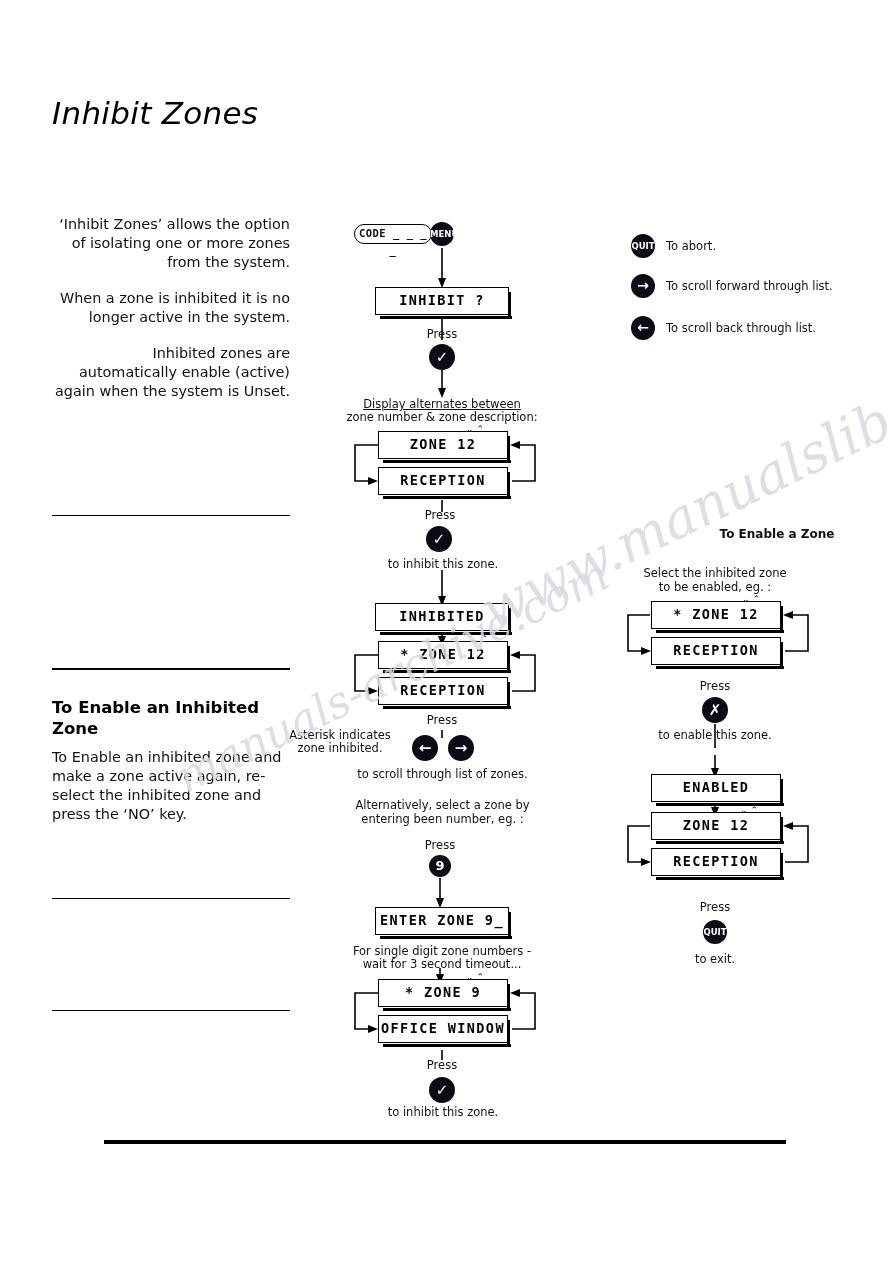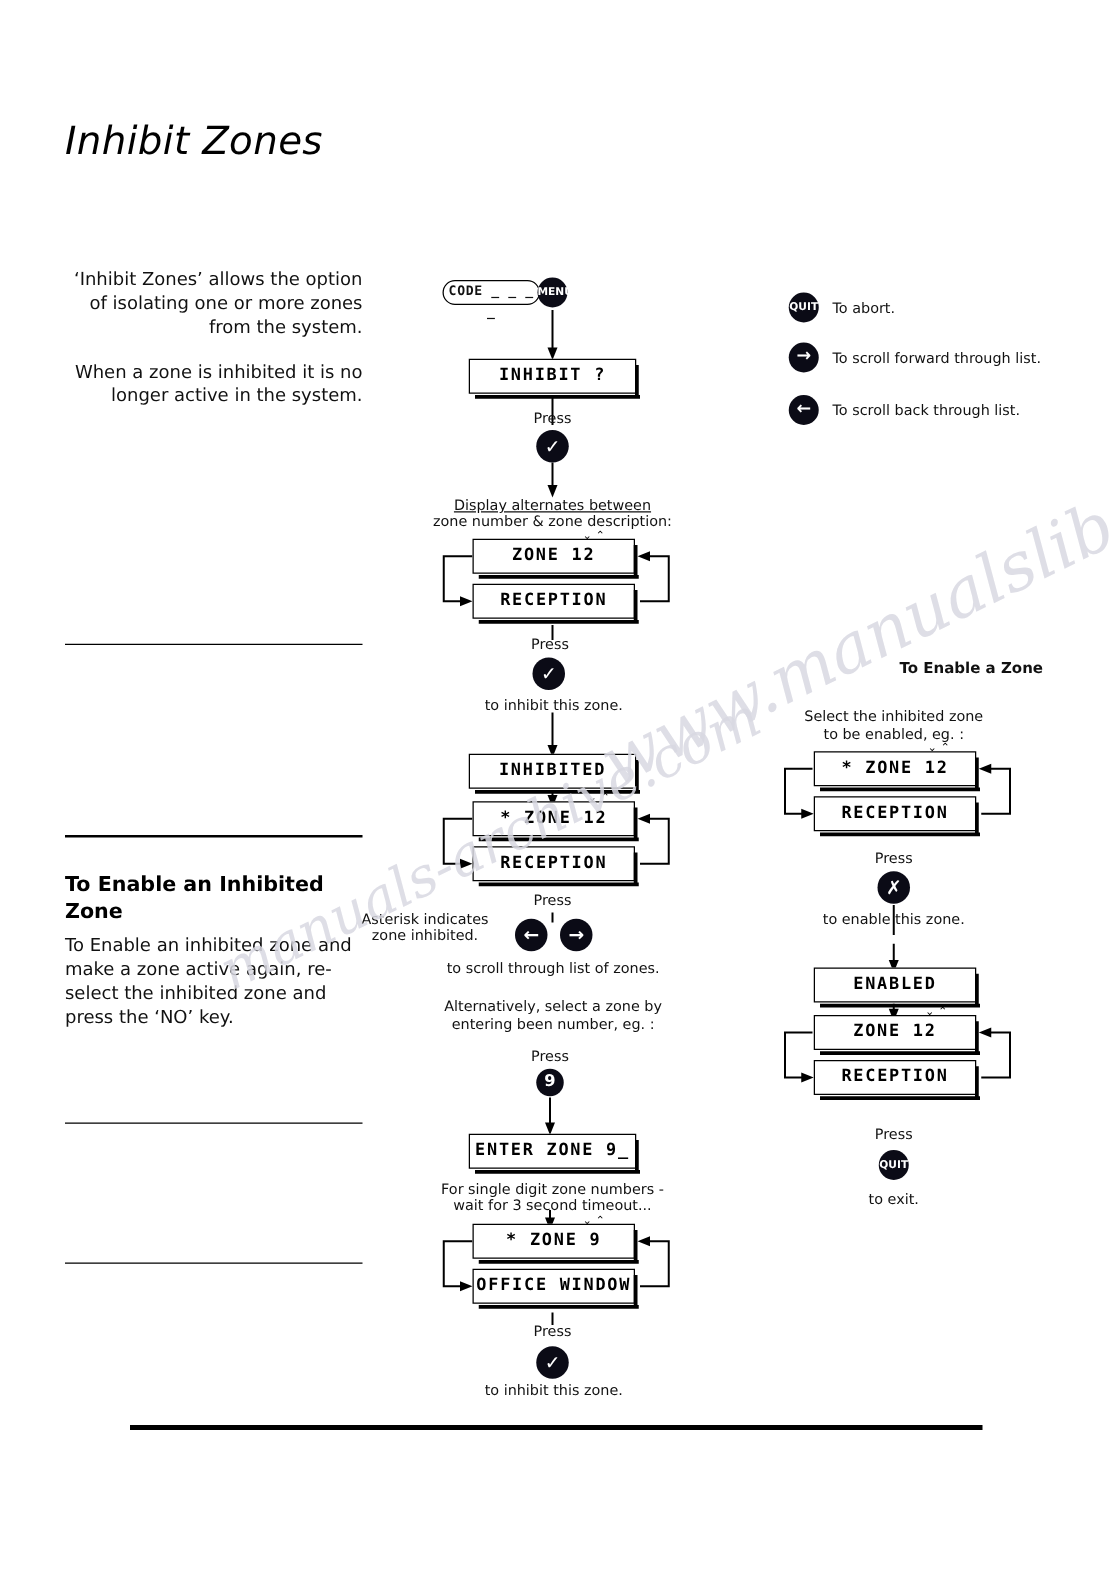--- a/index.html
+++ b/index.html
@@ -179,20 +179,21 @@
   <div class="watermark">
     <div class="wm1">www.manualslib.com</div>
     <div class="wm2">manuals-archive.com</div>
   </div>
 
   <div class="page-title">Inhibit Zones</div>
 
   <div class="left-col">
     <p>‘Inhibit Zones’ allows the option of isolating one or more zones from the system.</p>
     <p>When a zone is inhibited it is no longer active in the system.</p>
+    <p>Inhibited zones are automatically enable (active) again when the system is Unset.</p>
   </div>
   <div class="rule r1"></div>
   <div class="rule r2"></div>
   <div class="sub-head">To Enable an Inhibited Zone</div>
   <div class="left-col2">
     <p>To Enable an inhibited zone and make a zone active again, re-select the inhibited zone and press the ‘NO’ key.</p>
   </div>
   <div class="rule r3"></div>
   <div class="rule r4"></div>
 

